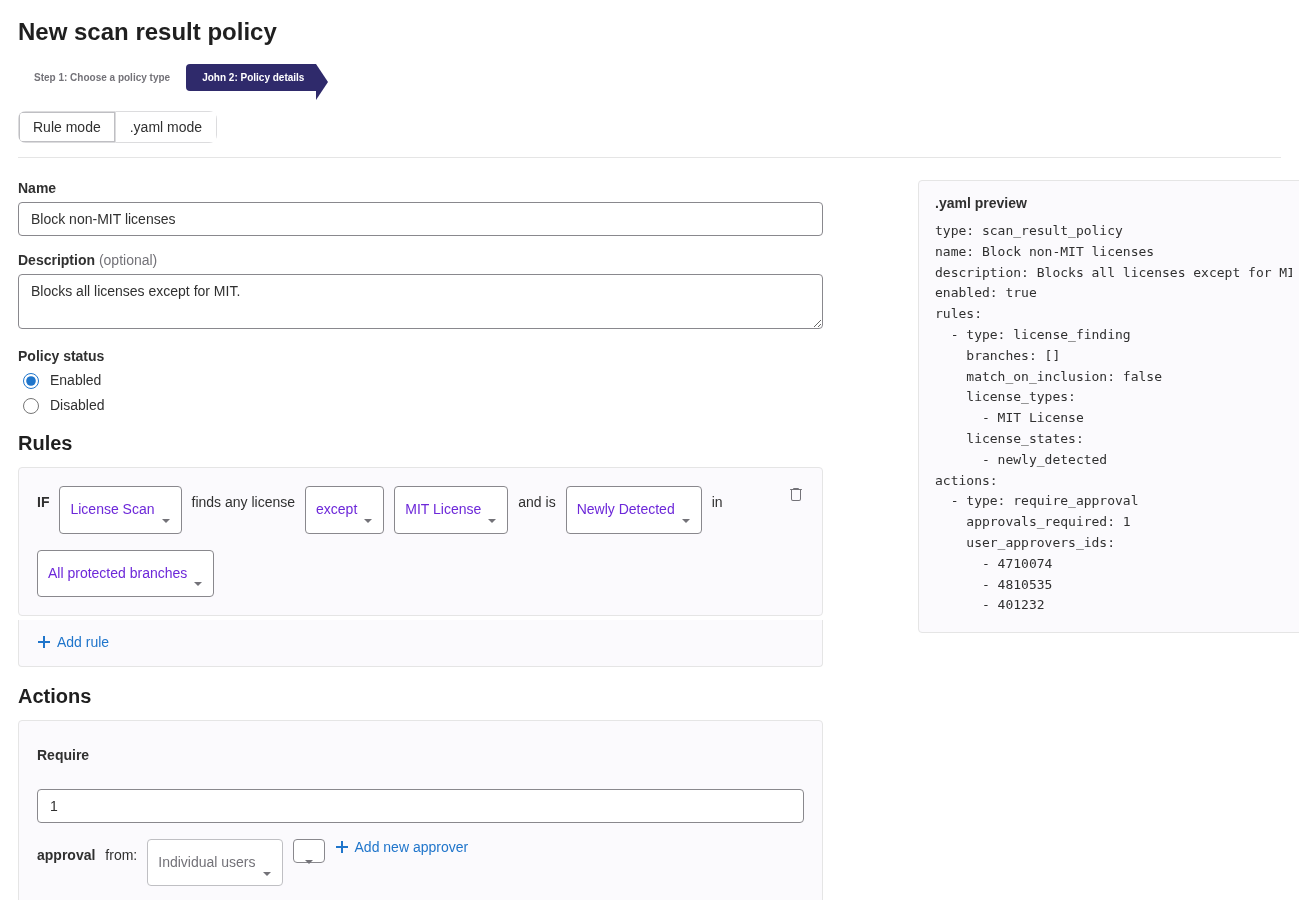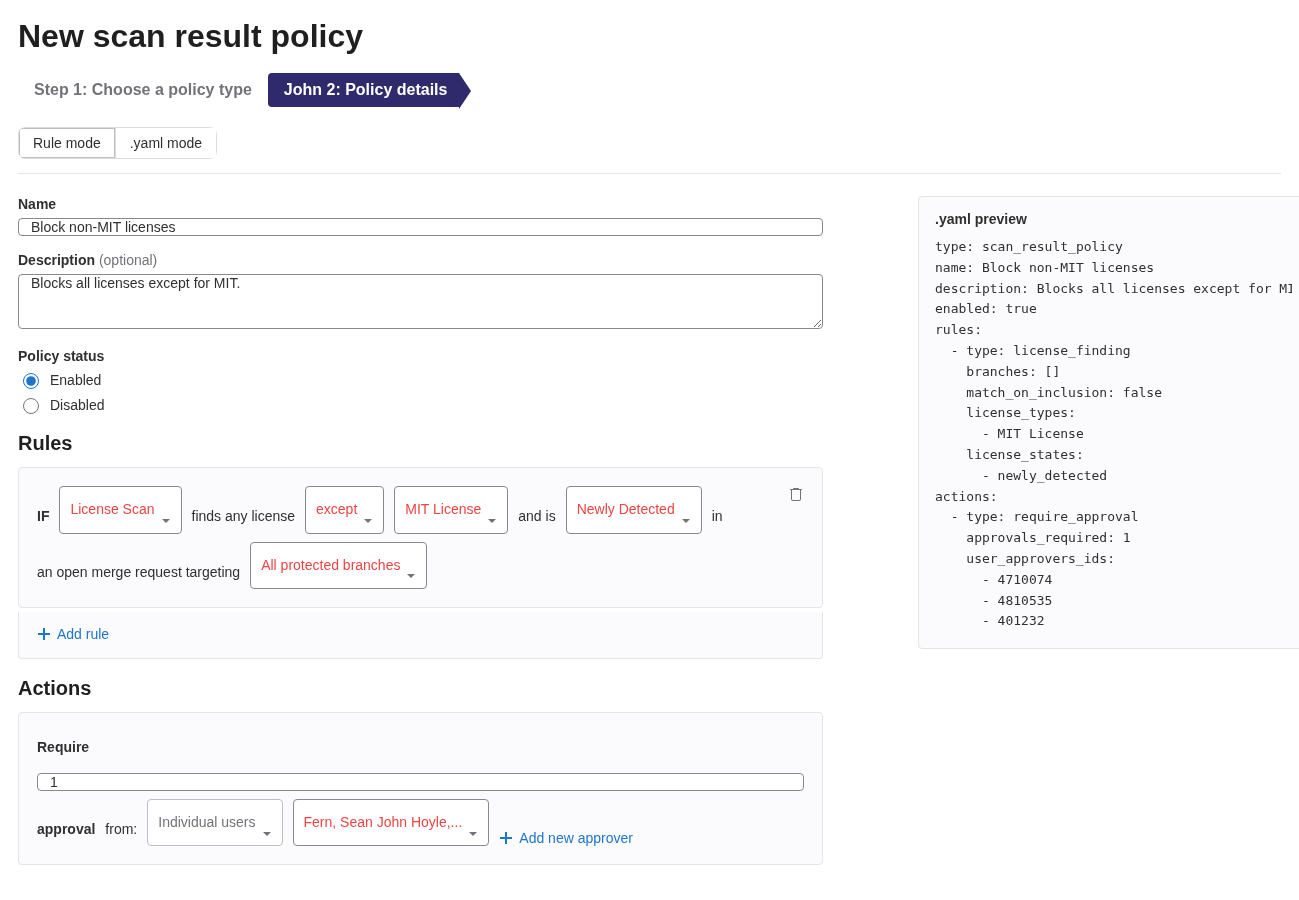--- a/index.html
+++ b/index.html
@@ -5,34 +5,34 @@
   * { box-sizing: border-box; }
   body {
     font-family: -apple-system, BlinkMacSystemFont, "Segoe UI", Helvetica, Arial, sans-serif;
     margin: 0;
     padding: 18px;
     color: #303030;
     font-size: 14px;
     background: #fff;
   }
   h1 {
-    font-size: 32px;
+    font-size: 24px;
     font-weight: 600;
     margin: 0 0 18px 0;
     color: #1f1f1f;
   }
   .steps {
     display: flex;
     align-items: center;
     gap: 0;
     margin-bottom: 20px;
   }
   .step {
     padding: 8px 16px;
-    font-size: 16px;
+    font-size: 10px;
     font-weight: 600;
     color: #737278;
     position: relative;
   }
   .step.active {
     background: #2f2a6b;
     color: #fff;
     border-radius: 4px 0 0 4px;
     padding-right: 12px;
   }
@@ -82,21 +82,21 @@
     font-weight: 600;
     color: #303030;
     margin-bottom: 6px;
   }
   .optional { font-weight: 400; color: #737278; }
   input[type=text], textarea {
     width: 100%;
     max-width: 805px;
     border: 1px solid #89888d;
     border-radius: 4px;
-    padding: 0 12px;
+    padding: 8px 12px;
     font-size: 14px;
     font-family: inherit;
     color: #303030;
   }
   textarea { resize: vertical; height: 55px; }
   .field-group { margin-bottom: 16px; }
   .radio-row {
     display: flex;
     align-items: center;
     gap: 8px;
@@ -117,36 +117,36 @@
     background: #fbfafd;
     border: 1px solid #e5e5e5;
     border-radius: 4px;
     padding: 18px;
     position: relative;
     margin-bottom: 4px;
   }
   .rule-row {
     display: flex;
     flex-wrap: wrap;
-    align-items: flex-end;
-    gap: 8px 10px;
+    align-items: flex-start;
+    gap: 16px 10px;
     line-height: 2.4;
   }
   .rule-row .kw { font-weight: 600; }
   .dropdown {
     display: inline-flex;
     align-items: center;
     gap: 6px;
     background: #fff;
     border: 1px solid #89888d;
     border-radius: 4px;
     padding: 6px 10px;
     font-size: 14px;
     cursor: pointer;
-    color: #ef4444;
+    color: #6d28d9;
   }
   .dropdown.muted { color: #737278; border-color: #bfbfc3; }
   .chevron {
     width: 10px; height: 10px;
     display: inline-block;
   }
   .chevron svg { fill: #737278; }
   .trash-btn {
     position: absolute;
     top: 14px; right: 14px;
@@ -293,21 +293,20 @@
               </svg></span>
         </span>
         <span>and is</span>
         <span class="dropdown">
           <span>Newly Detected</span>
           <span class="chevron"><svg viewBox="0 0 10 10">
                 <path d="M1 3l4 4 4-4z"></path>
               </svg></span>
         </span>
         <span>in</span>
-        <span>an open merge request targeting</span>
         <span class="dropdown">
           <span>All protected branches</span>
           <span class="chevron"><svg viewBox="0 0 10 10">
                 <path d="M1 3l4 4 4-4z"></path>
               </svg></span>
         </span>
       </div>
     </div>
 
     <div class="add-row">
@@ -329,21 +328,20 @@
         <input class="num-input" type="text" value="1" style="">
         <span class="kw">approval</span>
         <span>from:</span>
         <span class="dropdown muted">
           <span>Individual users</span>
           <span class="chevron"><svg viewBox="0 0 10 10">
                 <path d="M1 3l4 4 4-4z"></path>
               </svg></span>
         </span>
         <span class="dropdown">
-          <span>Fern, Sean John Hoyle,...</span>
           <span class="chevron"><svg viewBox="0 0 10 10">
                 <path d="M1 3l4 4 4-4z"></path>
               </svg></span>
         </span>
         <button class="link-btn">
           <span class="plus-icon">
             <svg width="14" height="14" viewBox="0 0 14 14">
                 <path fill="#1f75cb" d="M6 1h2v5h5v2H8v5H6V8H1V6h5V1z"></path>
               </svg>
           </span>

